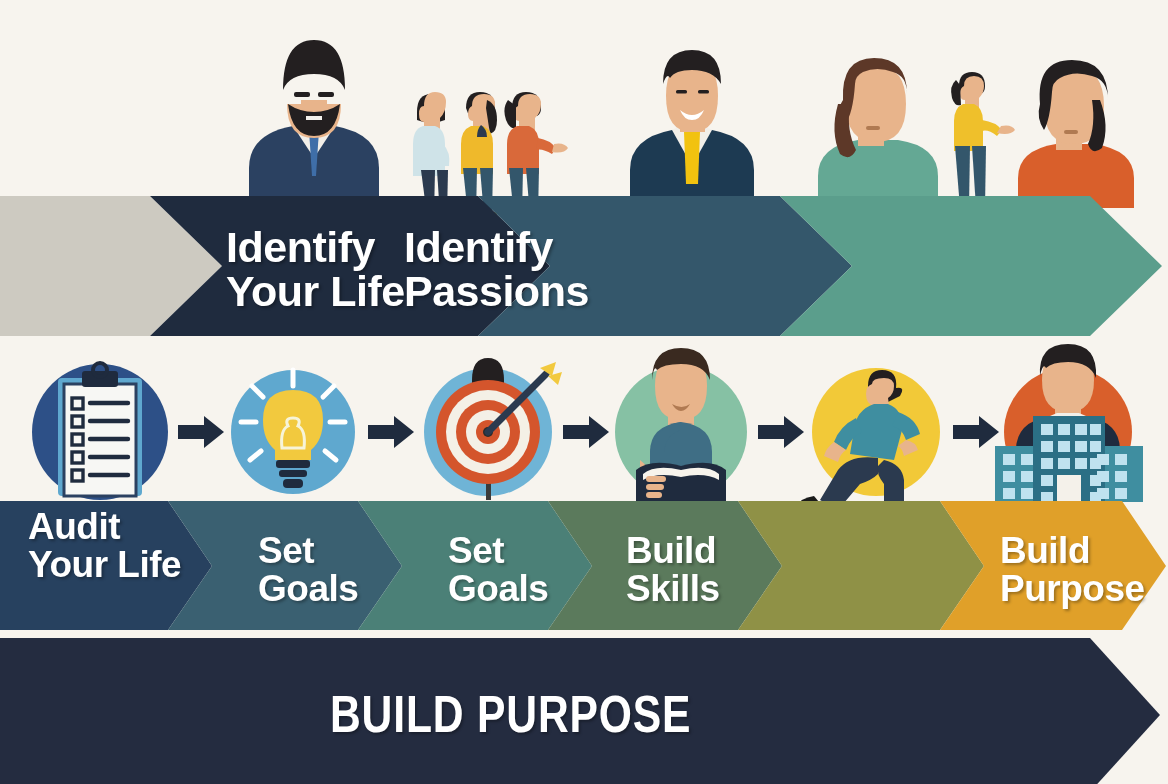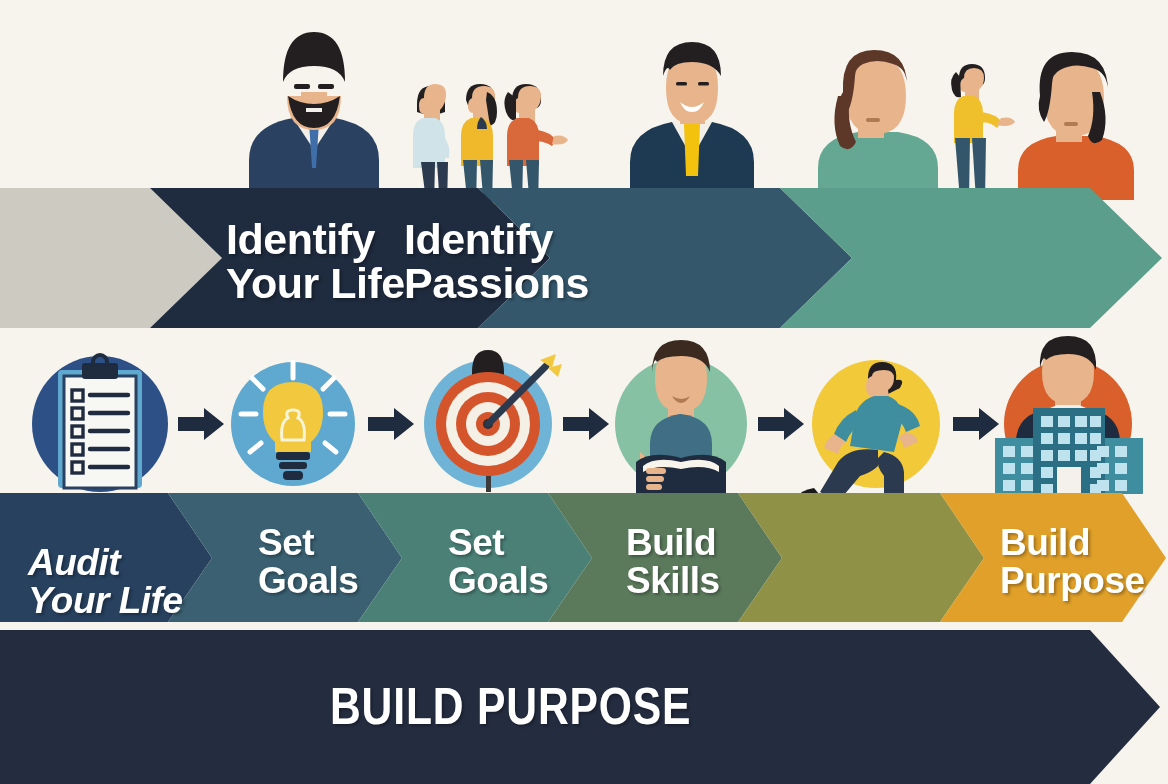--- a/index.html
+++ b/index.html
@@ -2,21 +2,21 @@
 <html><head>
 <meta charset="utf-8">
 <style>
   html,body{margin:0;padding:0;}
   body{
     width:1168px;height:784px;overflow:hidden;
     background:#f7f4ee;
     font-family:"Liberation Sans","DejaVu Sans",sans-serif;
     position:relative;
   }
-  #stage{position:absolute;inset:0;width:1168px;height:600px;}
+  #stage{position:absolute;inset:0;width:1168px;height:600px;margin-top:8px;}
   .layer{position:absolute;inset:0;width:1168px;height:784px;}
   .txt{position:absolute;color:#ffffff;font-weight:700;line-height:1.02;
        text-shadow:2px 2px 3px rgba(0,0,0,.30);white-space:pre-line;}
   .banner-label{font-size:43px;letter-spacing:-.5px;}
   .stage-label{font-size:37px;letter-spacing:-.5px;}
   .bottom-label{font-size:52px;letter-spacing:1px;
        font-family:"Liberation Sans Narrow","Liberation Sans",sans-serif;
        transform:scaleX(.82);transform-origin:left center;}
 </style>
 </head>
@@ -277,21 +277,21 @@
 
   <svg class="layer" viewBox="0 0 1168 784">
     <path d="M0 493 L168 493 L212 558 L168 622 L0 622 Z" fill="#27415f"></path>
     <path d="M168 493 L358 493 L402 558 L358 622 L168 622 L212 558 Z" fill="#3a6071"></path>
     <path d="M358 493 L548 493 L592 558 L548 622 L358 622 L402 558 Z" fill="#4b8077"></path>
     <path d="M548 493 L738 493 L782 558 L738 622 L548 622 L592 558 Z" fill="#5b7a5c"></path>
     <path d="M738 493 L940 493 L984 558 L940 622 L738 622 L782 558 Z" fill="#8f9146"></path>
     <path d="M940 493 L1122 493 L1166 558 L1122 622 L940 622 L984 558 Z" fill="#e0a029"></path>
   </svg>
 
-  <div class="txt stage-label" style="left:28px;top:544px;font-style:italic;">Audit
+  <div class="txt stage-label" style="left:28px;top:500px;">Audit
 Your Life</div>
   <div class="txt stage-label" style="left:258px;top:524px;">Set
 Goals</div>
   <div class="txt stage-label" style="left:448px;top:524px;">Set
 Goals</div>
   <div class="txt stage-label" style="left:626px;top:524px;">Build
 Skills</div>
   <div class="txt stage-label" style="left:1000px;top:524px;">Build
 Purpose</div>
 

